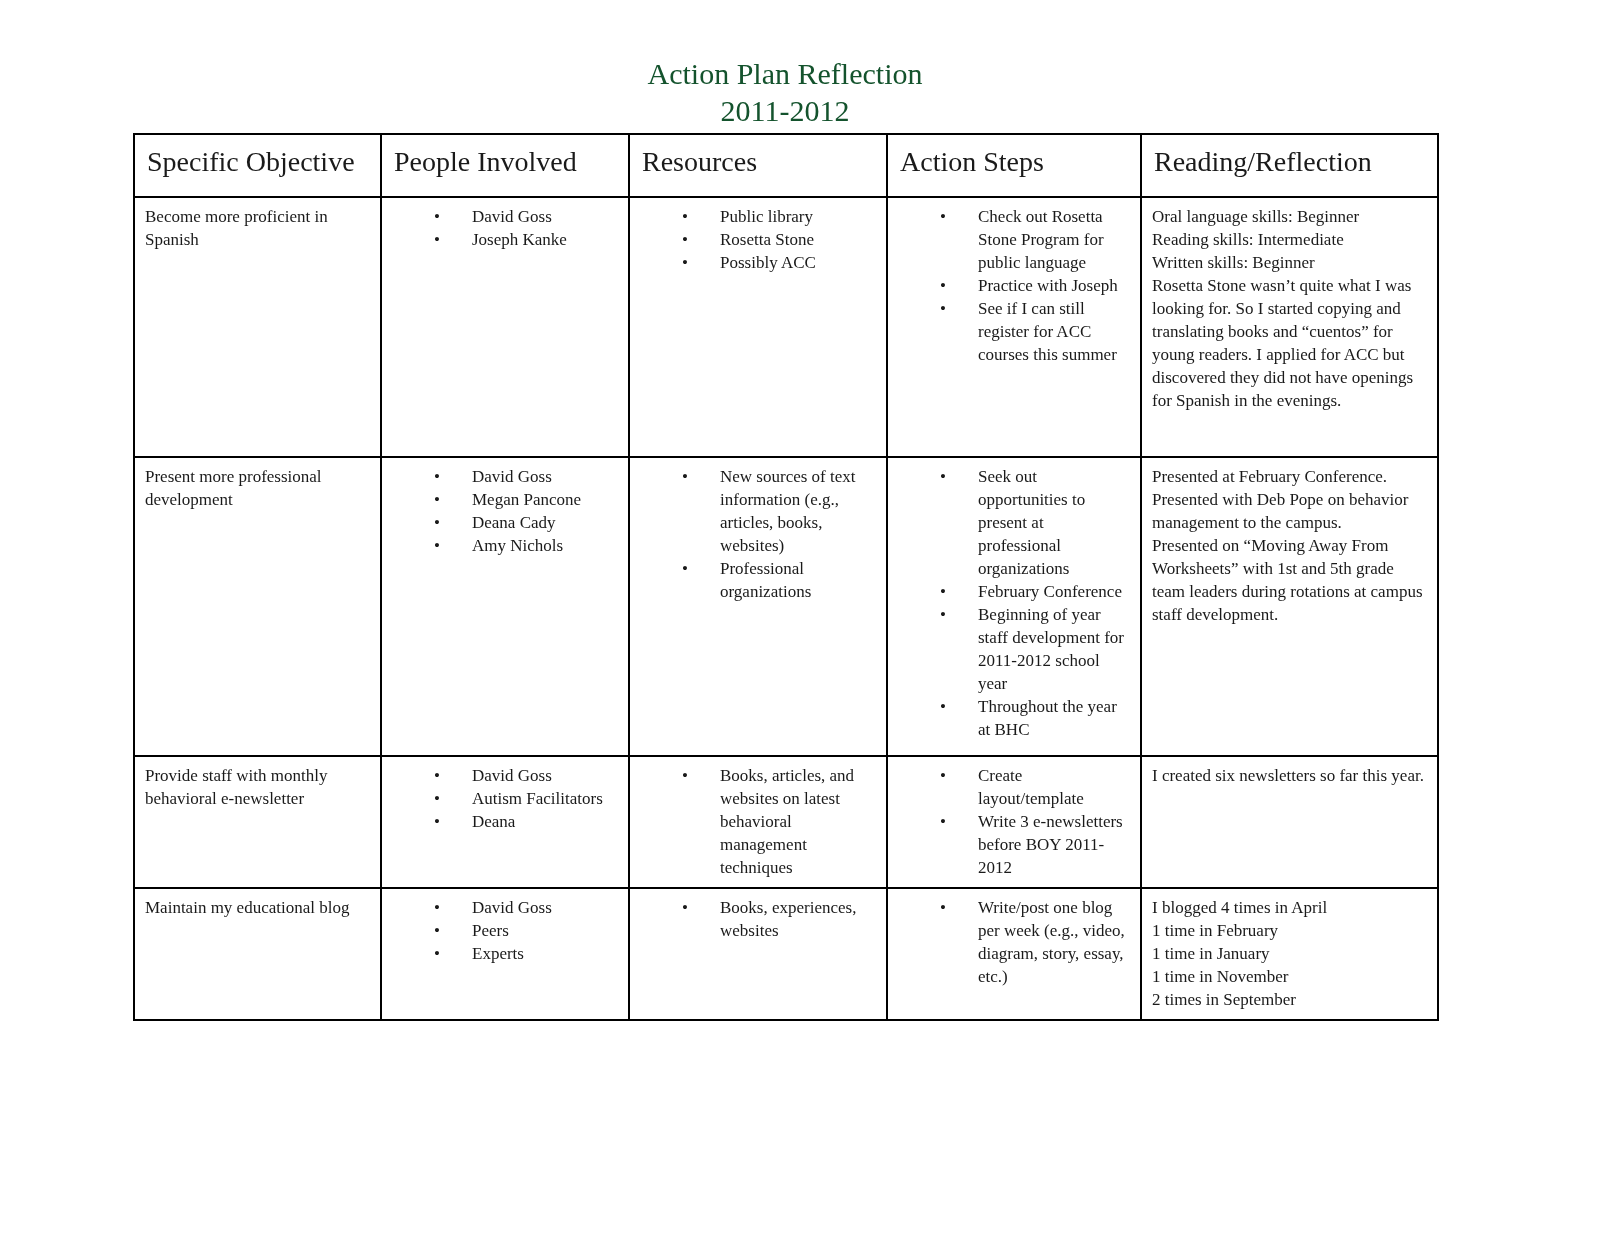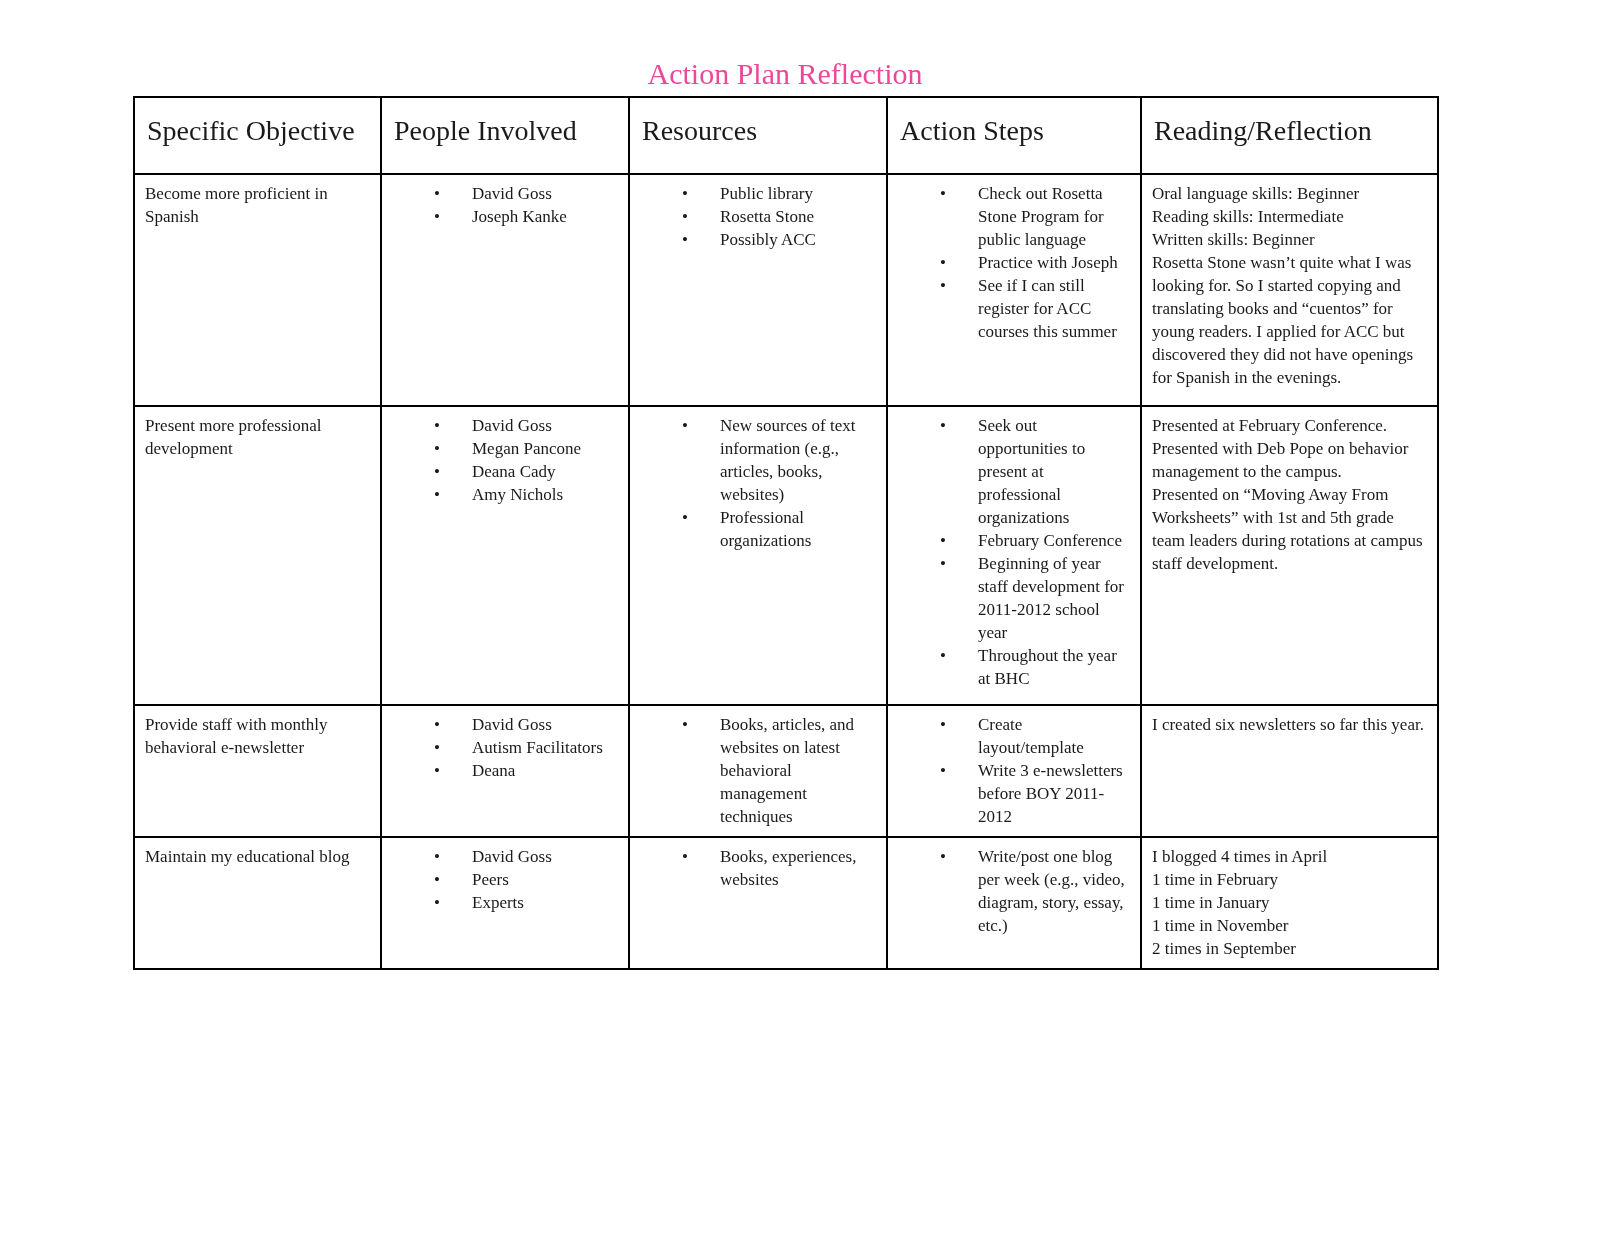--- a/index.html
+++ b/index.html
@@ -14,48 +14,48 @@
     height: 1236px;
     background: #ffffff;
     position: relative;
     overflow: hidden;
   }
   .title-block {
     margin: 55px 163px 0 133px;
     text-align: center;
     font-size: 30px;
     line-height: 37px;
-    color: #ec4899;
+    color: #14532d;
   }
   table.plan {
     margin-left: 133px;
     margin-top: 4px;
     border-collapse: collapse;
     table-layout: fixed;
     width: 1304px;
   }
   table.plan th, table.plan td {
     border: 2px solid #000;
     vertical-align: top;
     text-align: left;
   }
   table.plan th {
     font-size: 28px;
     font-weight: normal;
     line-height: 34px;
-    padding: 16px 12px 8px 12px;
-    height: 77px;
+    padding: 10px 12px 8px 12px;
+    height: 63px;
     margin-left: 16px;
   }
   table.plan td {
     font-size: 17px;
     line-height: 23px;
     padding: 7px 10px 8px 10px;
   }
-  tr.r0 td { height: 232px; }
+  tr.r0 td { height: 260px; }
   tr.r1 td { height: 299px; }
   tr.r2 td { height: 119px; }
   tr.r3 td { height: 118px; }
   ul.bullets {
     list-style: none;
     margin: 0 0 0 42px;
     padding: 0;
   }
   ul.bullets li {
     position: relative;
@@ -69,20 +69,21 @@
   }
   .lines .line { display: block; }
 </style>
 </head>
 <body>
 
 <div class="page">
 
   <div class="title-block">
     <div>Action Plan Reflection</div>
+    <div>2011-2012</div>
   </div>
 
   <table class="plan">
     <colgroup>
       <col style="width:247px">
       <col style="width:248px">
       <col style="width:258px">
       <col style="width:254px">
       <col style="width:297px">
     </colgroup>

